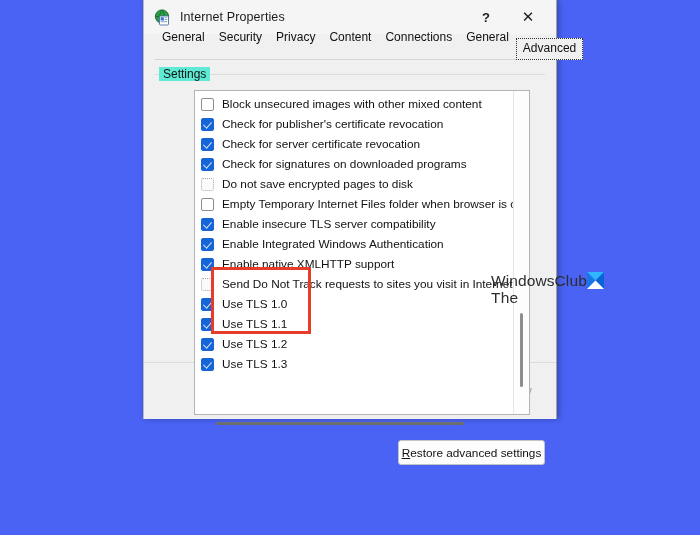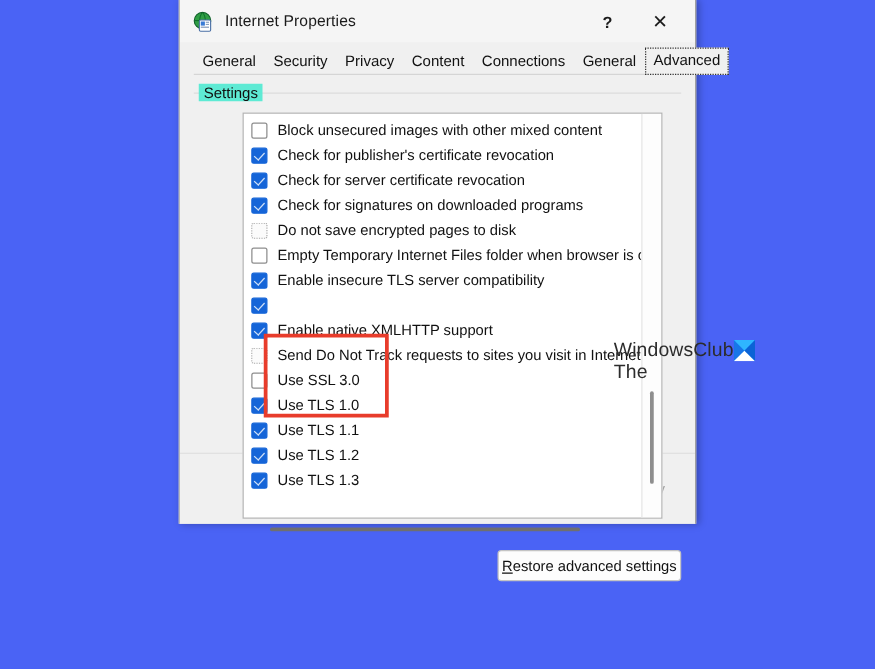--- a/index.html
+++ b/index.html
@@ -89,21 +89,21 @@
     position: absolute;
     left: 11px;
     right: 11px;
     bottom: 0;
     height: 1px;
     background: #d5d5d5;
   }
   .tab {
     font-size: 12px;
     color: #111;
-    padding: 3px 7px 4px 7px;
+    padding: 3px 7px 16px 7px;
     line-height: 14px;
     position: relative;
     white-space: nowrap;
   }
   .tab.selected {
     border: 1px dotted #333;
     background: #f0f0f0;
     padding: 2px 6px 4px 6px;
     z-index: 2;
   }
@@ -410,32 +410,29 @@
             <div class="row">
               <span class="cb off"></span>
               <span class="rowlabel">Empty Temporary Internet Files folder when browser is clo</span>
             </div>
             <div class="row">
               <span class="cb on"></span>
               <span class="rowlabel">Enable insecure TLS server compatibility</span>
             </div>
             <div class="row">
               <span class="cb on"></span>
+              <span class="rowlabel">Enable Integrated Windows Authentication</span>
             </div>
             <div class="row">
               <span class="cb on"></span>
               <span class="rowlabel">Enable native XMLHTTP support</span>
             </div>
             <div class="row">
               <span class="cb off-dim"></span>
               <span class="rowlabel">Send Do Not Track requests to sites you visit in Internet E</span>
-            </div>
-            <div class="row">
-              <span class="cb off"></span>
-              <span class="rowlabel">Use SSL 3.0</span>
             </div>
             <div class="row">
               <span class="cb on"></span>
               <span class="rowlabel">Use TLS 1.0</span>
             </div>
             <div class="row">
               <span class="cb on"></span>
               <span class="rowlabel">Use TLS 1.1</span>
             </div>
             <div class="row">

